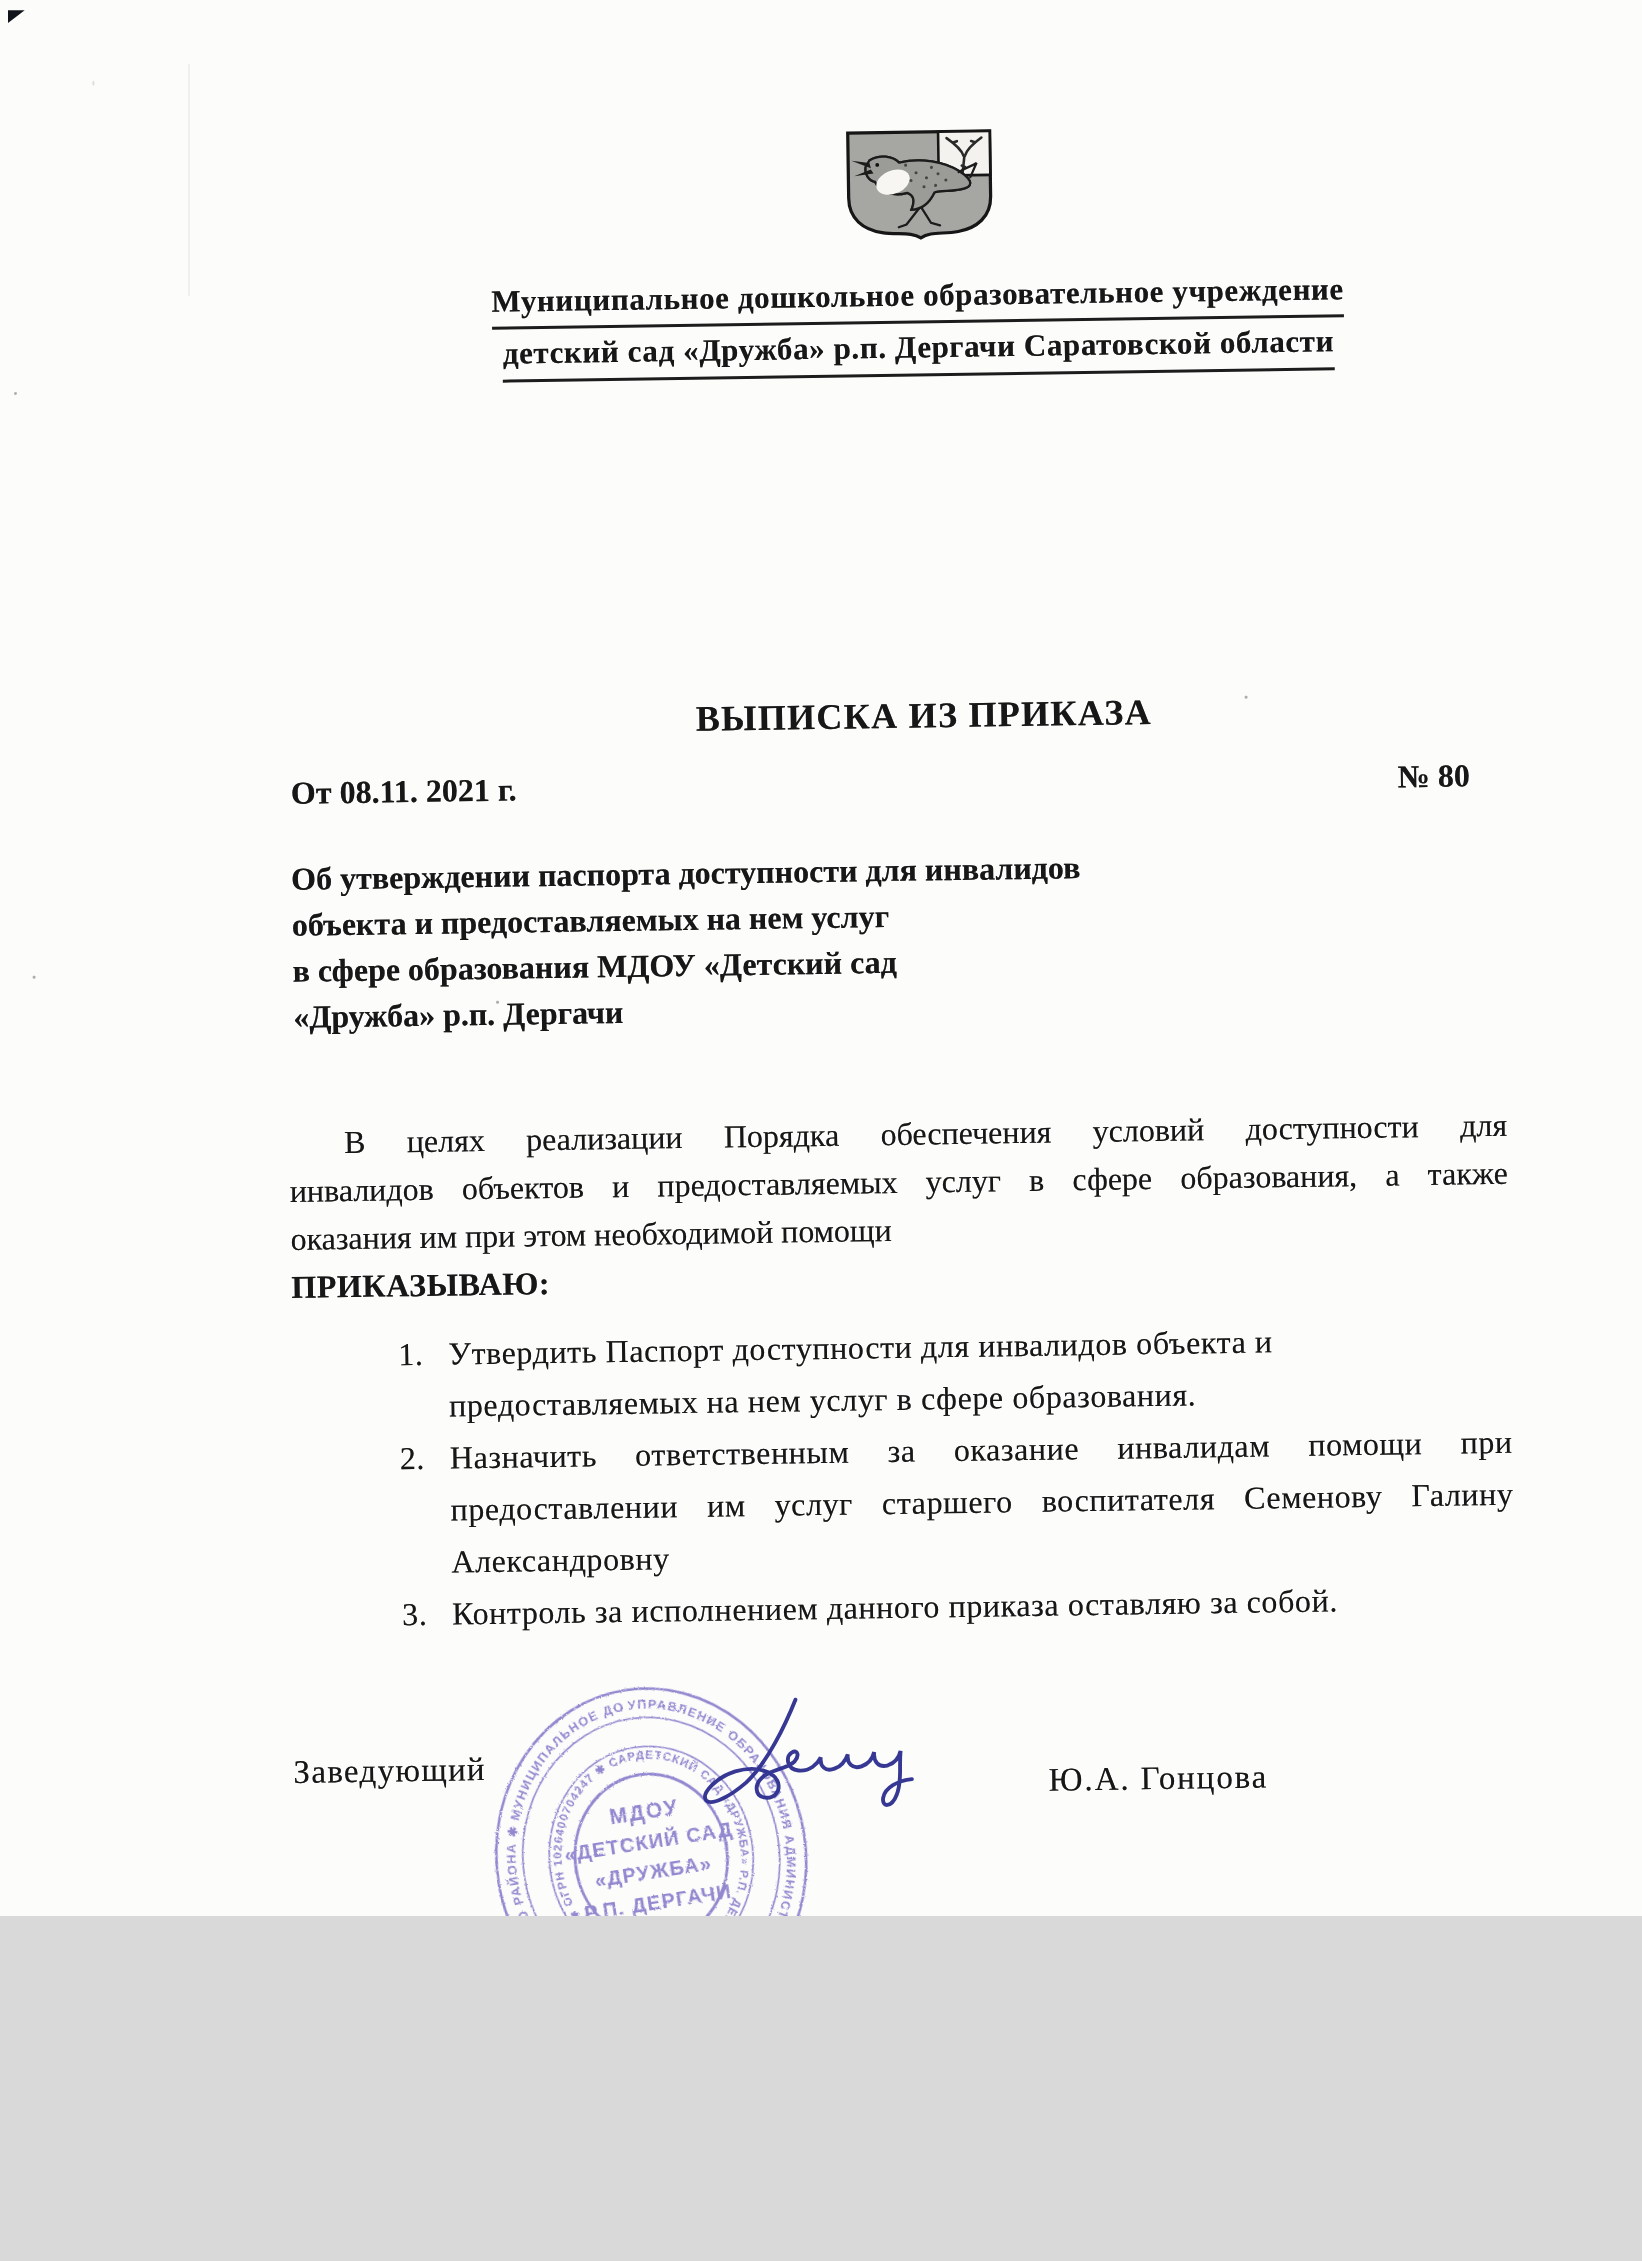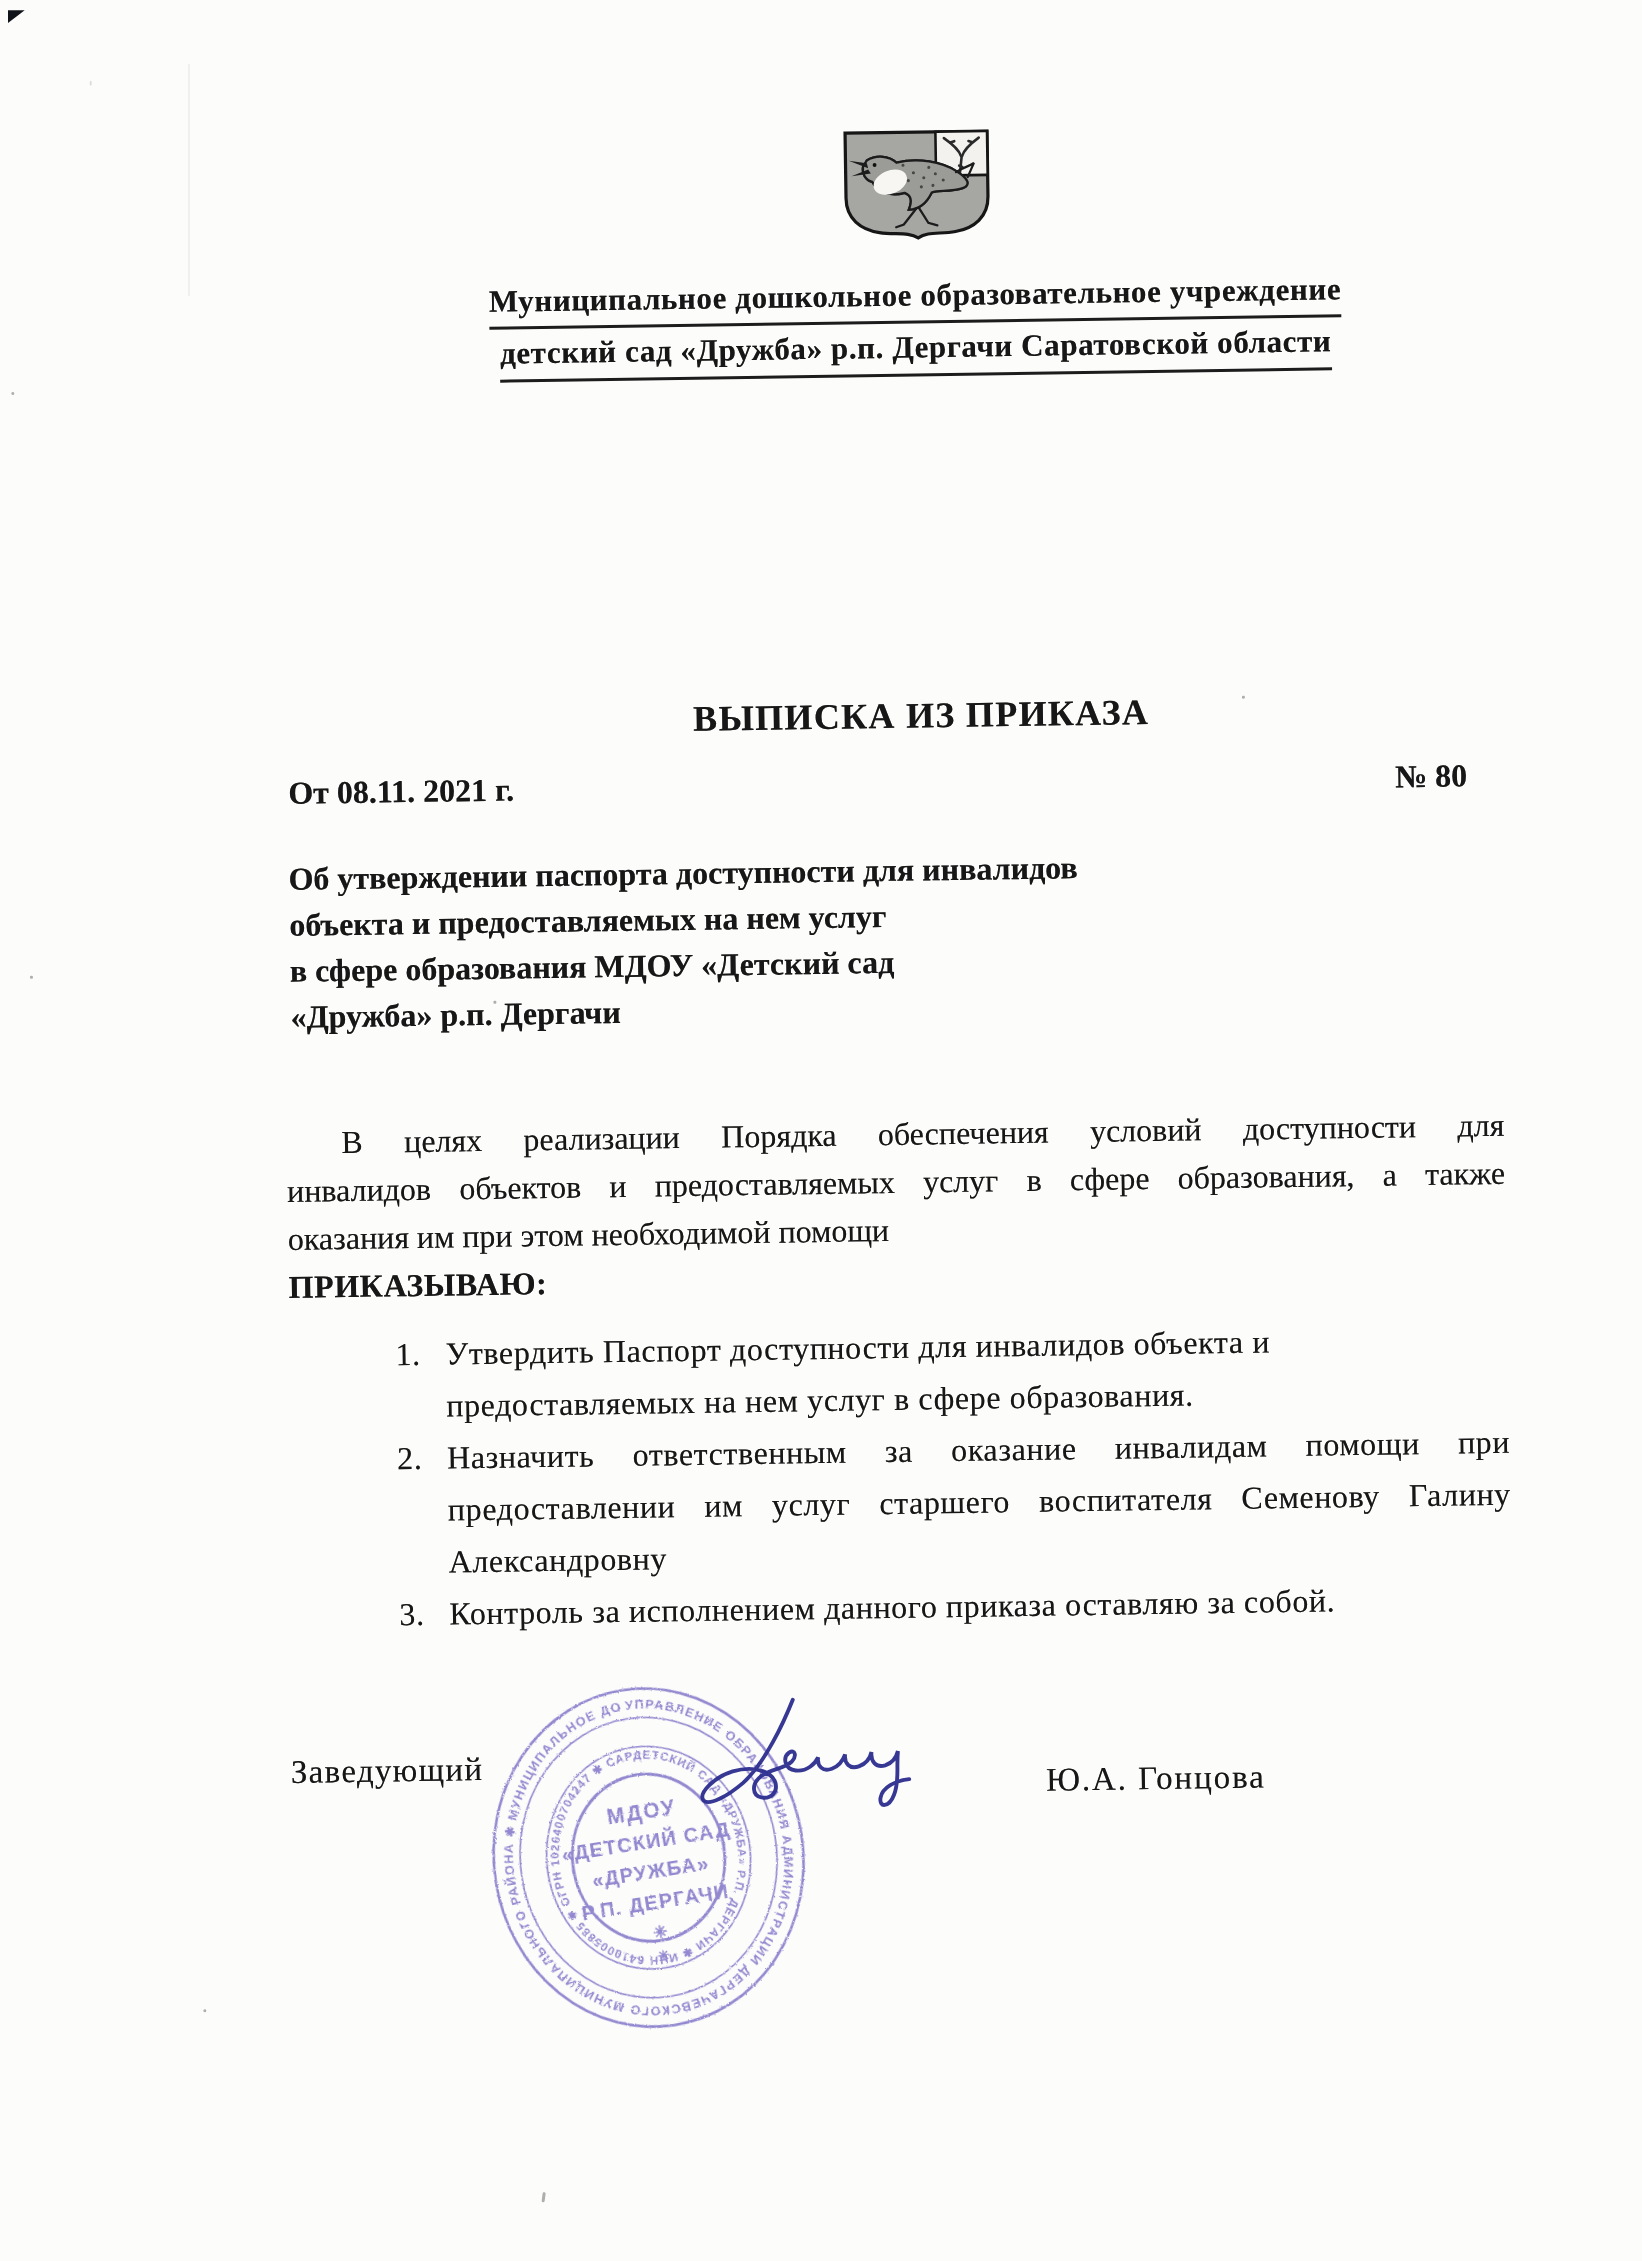--- a/index.html
+++ b/index.html
@@ -1,17 +1,17 @@
 <!DOCTYPE html>
 <html style="font-size:10.3px"><head>
 <meta charset="utf-8">
 <style>
   html,body{margin:0;padding:0;}
   body{width:1643px;height:2261px;background:#d9d9d9;}
-  .page{position:relative;width:1643px;height:2261px;background:#fcfcfa;overflow:hidden;
+  .page{position:relative;width:1643px;height:1916px;background:#fcfcfa;overflow:hidden;
         font-family:"Liberation Serif",serif;color:#171717;}
   .sheet{position:absolute;inset:0;transform:rotate(-0.85deg);transform-origin:50% 52%;}
   .abs{position:absolute;}
   .scan-ink{text-shadow:0 0 0.6px rgba(10,10,10,.55);}
   .org-header{left:287px;top:273px;width:1282px;text-align:center;font-size:31px;font-weight:700;
               line-height:48px;letter-spacing:0.6px;}
   .org-header .u{border-bottom:3.2px solid #1c1c1c;padding-bottom:1.3px;display:inline-block;}
   .doc-title{left:287px;top:696px;width:1282px;text-align:center;font-size:36px;font-weight:700;
              letter-spacing:1.3px;}
   .date-row{left:294px;top:767px;width:1210px;display:flex;justify-content:space-between;

